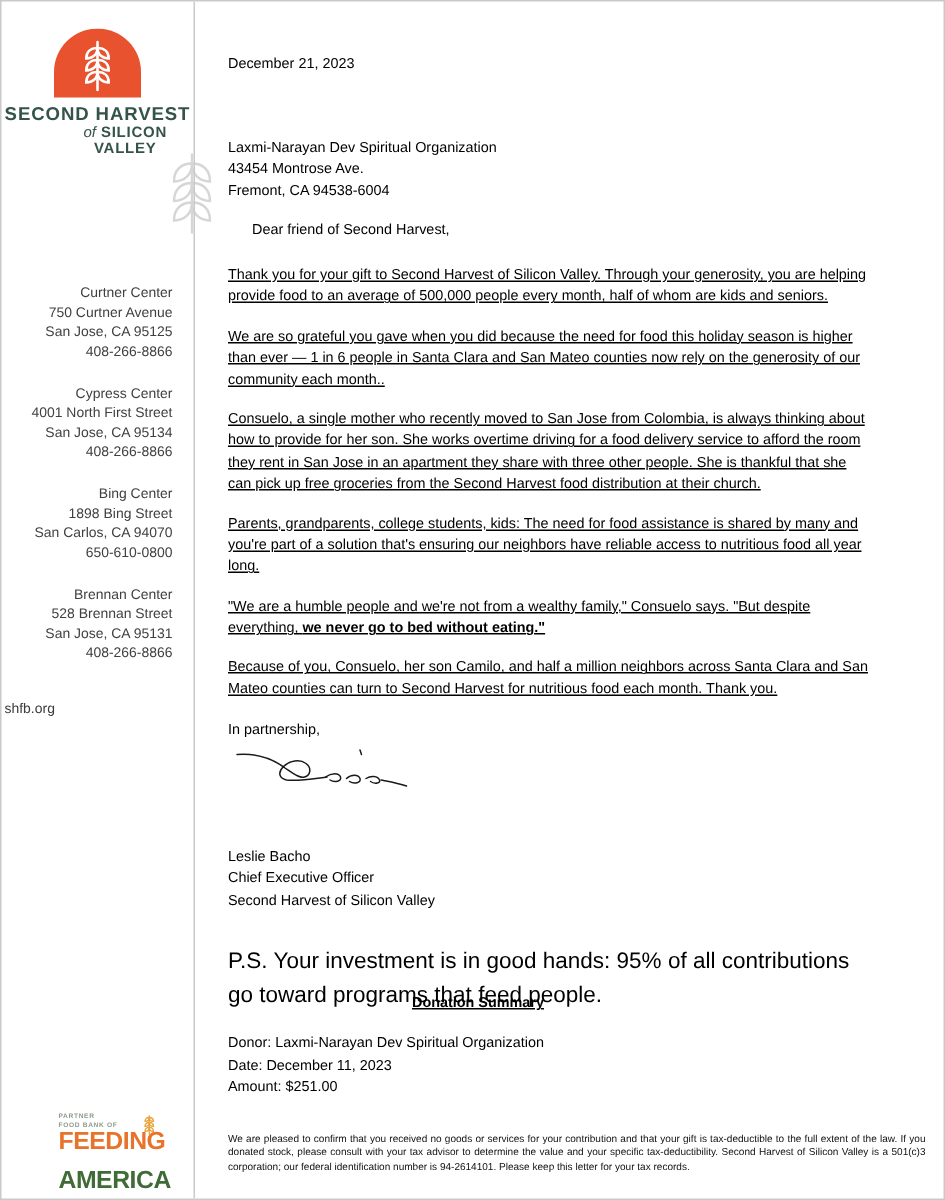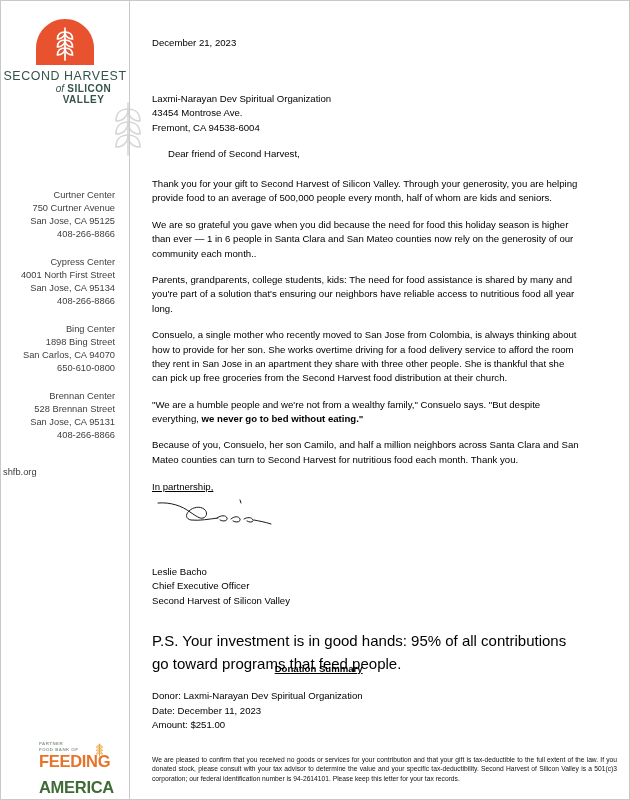--- a/index.html
+++ b/index.html
@@ -52,21 +52,21 @@
     height: 47px;
     margin: 0 auto;
     display: block;
   }
   #sh-wordmark {
     margin-top: 4px;
     line-height: 1.05;
   }
   .sh-line1 {
     font-size: 12.4px;
-    font-weight: normal;
+    font-weight: bold;
     letter-spacing: 0.6px;
     color: #33534b;
     display: block;
   }
   .sh-line2 {
     font-size: 10px;
     font-weight: bold;
     letter-spacing: 0.5px;
     color: #33534b;
     display: block;
@@ -185,20 +185,21 @@
     font-size: 9.6px;
     padding-left: 16px;
   }
   #body {
     position: absolute;
     top: 176px;
     left: 0;
     width: 428px;
     font-size: 9.6px;
     line-height: 1.50;
+    text-decoration: underline;
   }
   #body p {
     margin: 0 0 12px 0;
   }
   #body p:last-child { margin-bottom: 0; }
   .b { font-weight: bold; }
 
   #closing {
     position: absolute;
     top: 513px;
@@ -354,27 +355,27 @@
       <div>Laxmi-Narayan Dev Spiritual Organization</div>
       <div>43454 Montrose Ave.</div>
       <div>Fremont, CA 94538-6004</div>
     </div>
 
     <div id="salutation">Dear friend of Second Harvest,</div>
 
     <div id="body">
       <p>Thank you for your gift to Second Harvest of Silicon Valley. Through your generosity, you are helping provide food to an average of 500,000 people every month, half of whom are kids and seniors.</p>
       <p>We are so grateful you gave when you did because the need for food this holiday season is higher than ever — 1 in 6 people in Santa Clara and San Mateo counties now rely on the generosity of our community each month..</p>
+      <p>Consuelo, a single mother who recently moved to San Jose from Colombia, is always thinking about how to provide for her son. She works overtime driving for a food delivery service to afford the room they rent in San Jose in an apartment they share with three other people. She is thankful that she can pick up free groceries from the Second Harvest food distribution at their church.</p>
       <p>Parents, grandparents, college students, kids: The need for food assistance is shared by many and you're part of a solution that's ensuring our neighbors have reliable access to nutritious food all year long.</p>
-      <p>Consuelo, a single mother who recently moved to San Jose from Colombia, is always thinking about how to provide for her son. She works overtime driving for a food delivery service to afford the room they rent in San Jose in an apartment they share with three other people. She is thankful that she can pick up free groceries from the Second Harvest food distribution at their church.</p>
       <p><span>"We are a humble people and we're not from a wealthy family," Consuelo says. "But despite everything, </span><span class="b">we never go to bed without eating."</span></p>
       <p>Because of you, Consuelo, her son Camilo, and half a million neighbors across Santa Clara and San Mateo counties can turn to Second Harvest for nutritious food each month. Thank you.</p>
     </div>
 
-    <div id="closing" style="top: 480px; text-decoration: underline;">In partnership,</div>
+    <div id="closing" style="top: 480px;">In partnership,</div>
 
     <svg id="signature-mark" viewBox="0 0 120 36" style="top: 493px;">
       <g fill="none" stroke="#1a1a1a" stroke-width="1" stroke-linecap="round" stroke-linejoin="round">
         <path d="M3 9 C16 8 27 12 35 18 C41 22 45 25 48 24 C52 23 53 18 49 15 C45 12 38 13 34 17 C30 21 31 25 36 26 C44 27 55 25 63 24"></path>
         <path d="M62 24 C66 21 71 21 72 24 C73 27 68 28 65 26"></path>
         <path d="M76 25 C79 22 84 22 85 25 C86 28 81 29 78 27"></path>
         <path d="M89 25 C92 23 97 23 98 26 C99 28 95 29 92 27"></path>
         <path d="M99 26 C104 27 110 28 116 30"></path>
         <path d="M85 6 L86 9"></path>
       </g>

